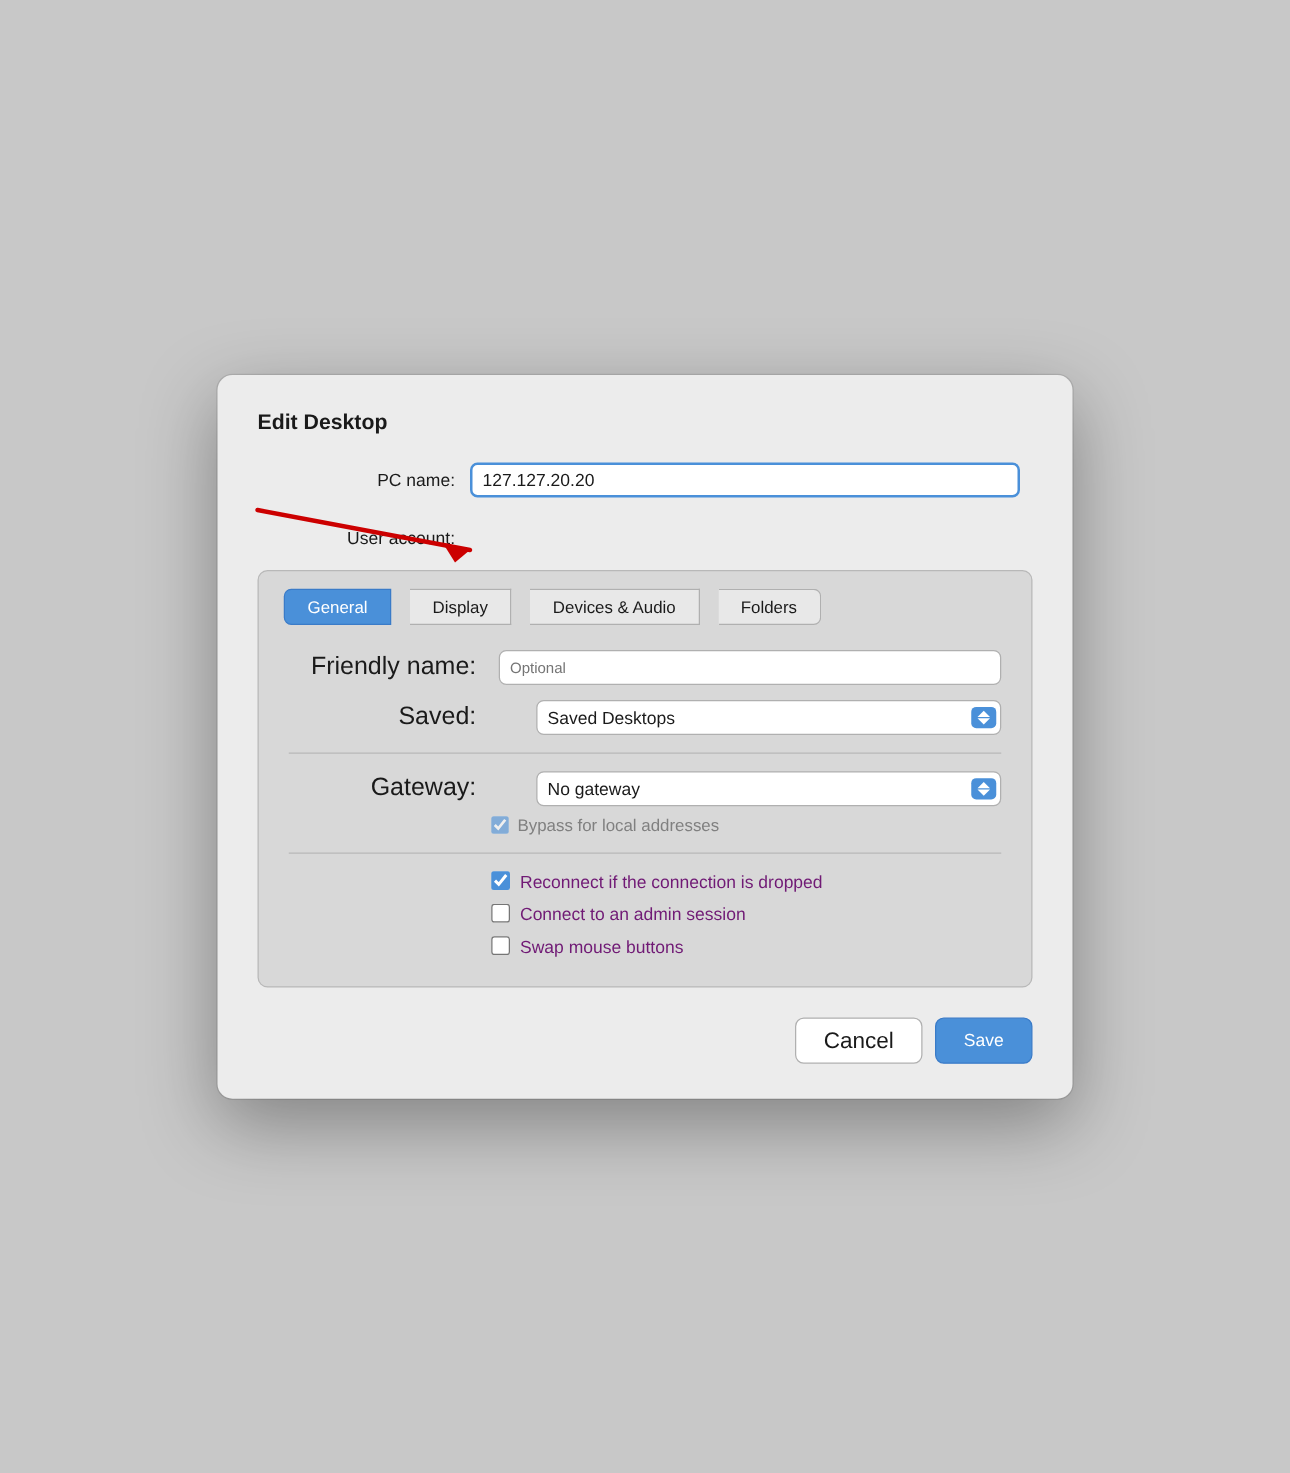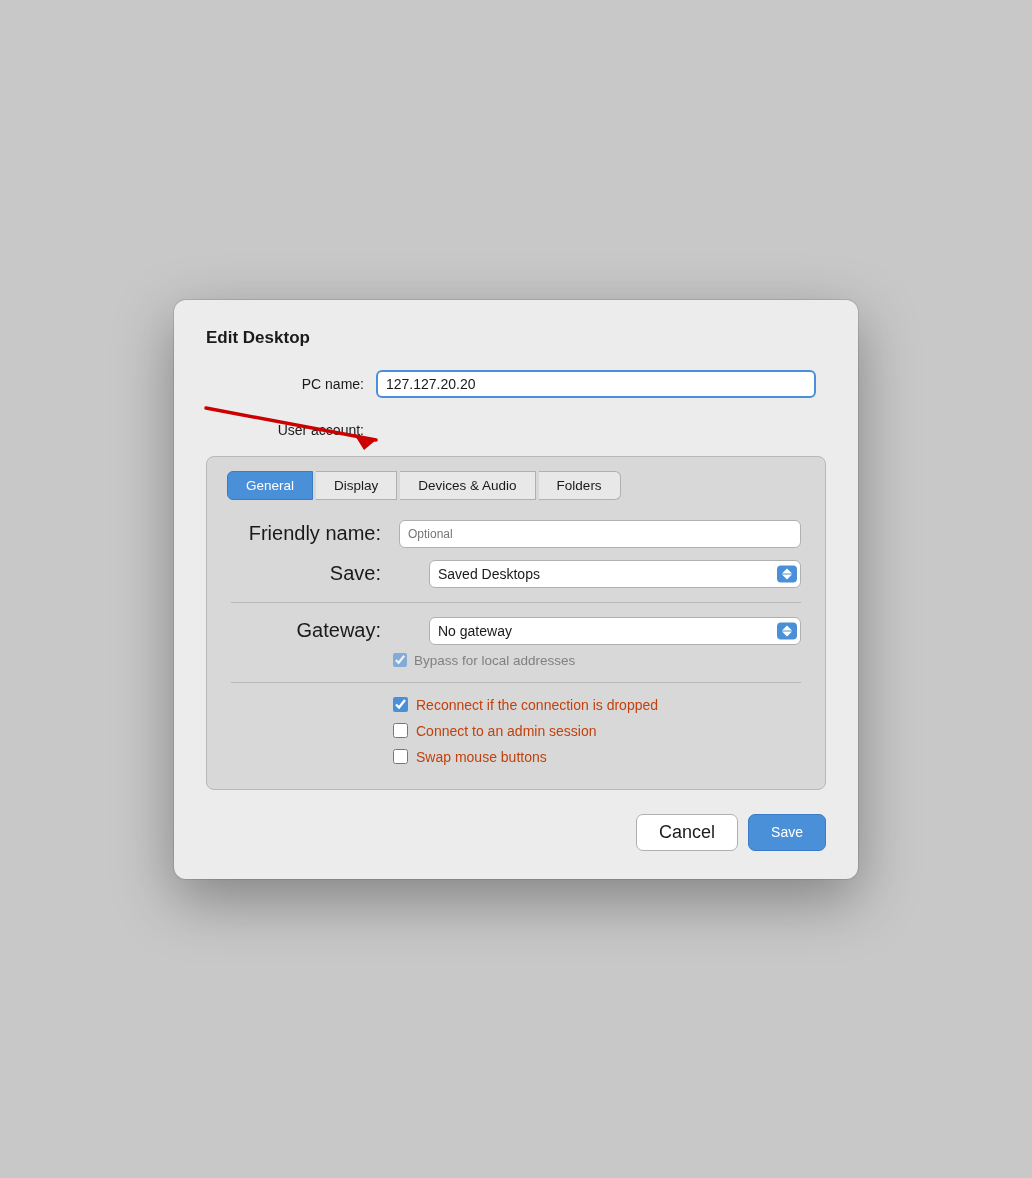--- a/index.html
+++ b/index.html
@@ -126,21 +126,21 @@
       border-radius: 8px;
       border: 1px solid #b8b8b8;
       padding: 0 0 24px 0;
       margin-bottom: 20px;
     }
 
     .tabs-header {
       display: flex;
       align-items: center;
       padding: 14px 20px 0 20px;
-      gap: 3px;
+      gap: 15px;
       margin-bottom: 20px;
     }
 
     .tab-btn {
       padding: 6px 18px;
       font-size: 13.5px;
       border: 1px solid #b0b0b0;
       background: #e8e8e8;
       cursor: pointer;
       color: #1a1a1a;
@@ -248,21 +248,21 @@
     }
 
     .checkbox-row input[type="checkbox"] {
       width: 15px;
       height: 15px;
       accent-color: #4a90d9;
     }
 
     .checkbox-label {
       font-size: 14px;
-      color: #c2410c;
+      color: #701a75;
     }
 
     
     .dialog-footer {
       display: flex;
       justify-content: flex-end;
       gap: 10px;
       padding-top: 4px;
     }
 
@@ -331,21 +331,21 @@
     </div>
 
     <div class="tab-content">
 
       <div class="inner-field-row">
         <span class="inner-label">Friendly name:</span>
         <input class="inner-text-input" type="text" placeholder="Optional" style="">
       </div>
 
       <div class="inner-field-row">
-        <span class="inner-label">Save:</span>
+        <span class="inner-label">Saved:</span>
         <div class="inner-select-wrapper">
           <select class="select-input">
             <option>Saved Desktops</option>
           </select>
           <div class="select-arrows">
             <div class="arrow-up"></div>
             <div class="arrow-down"></div>
           </div>
         </div>
       </div>

